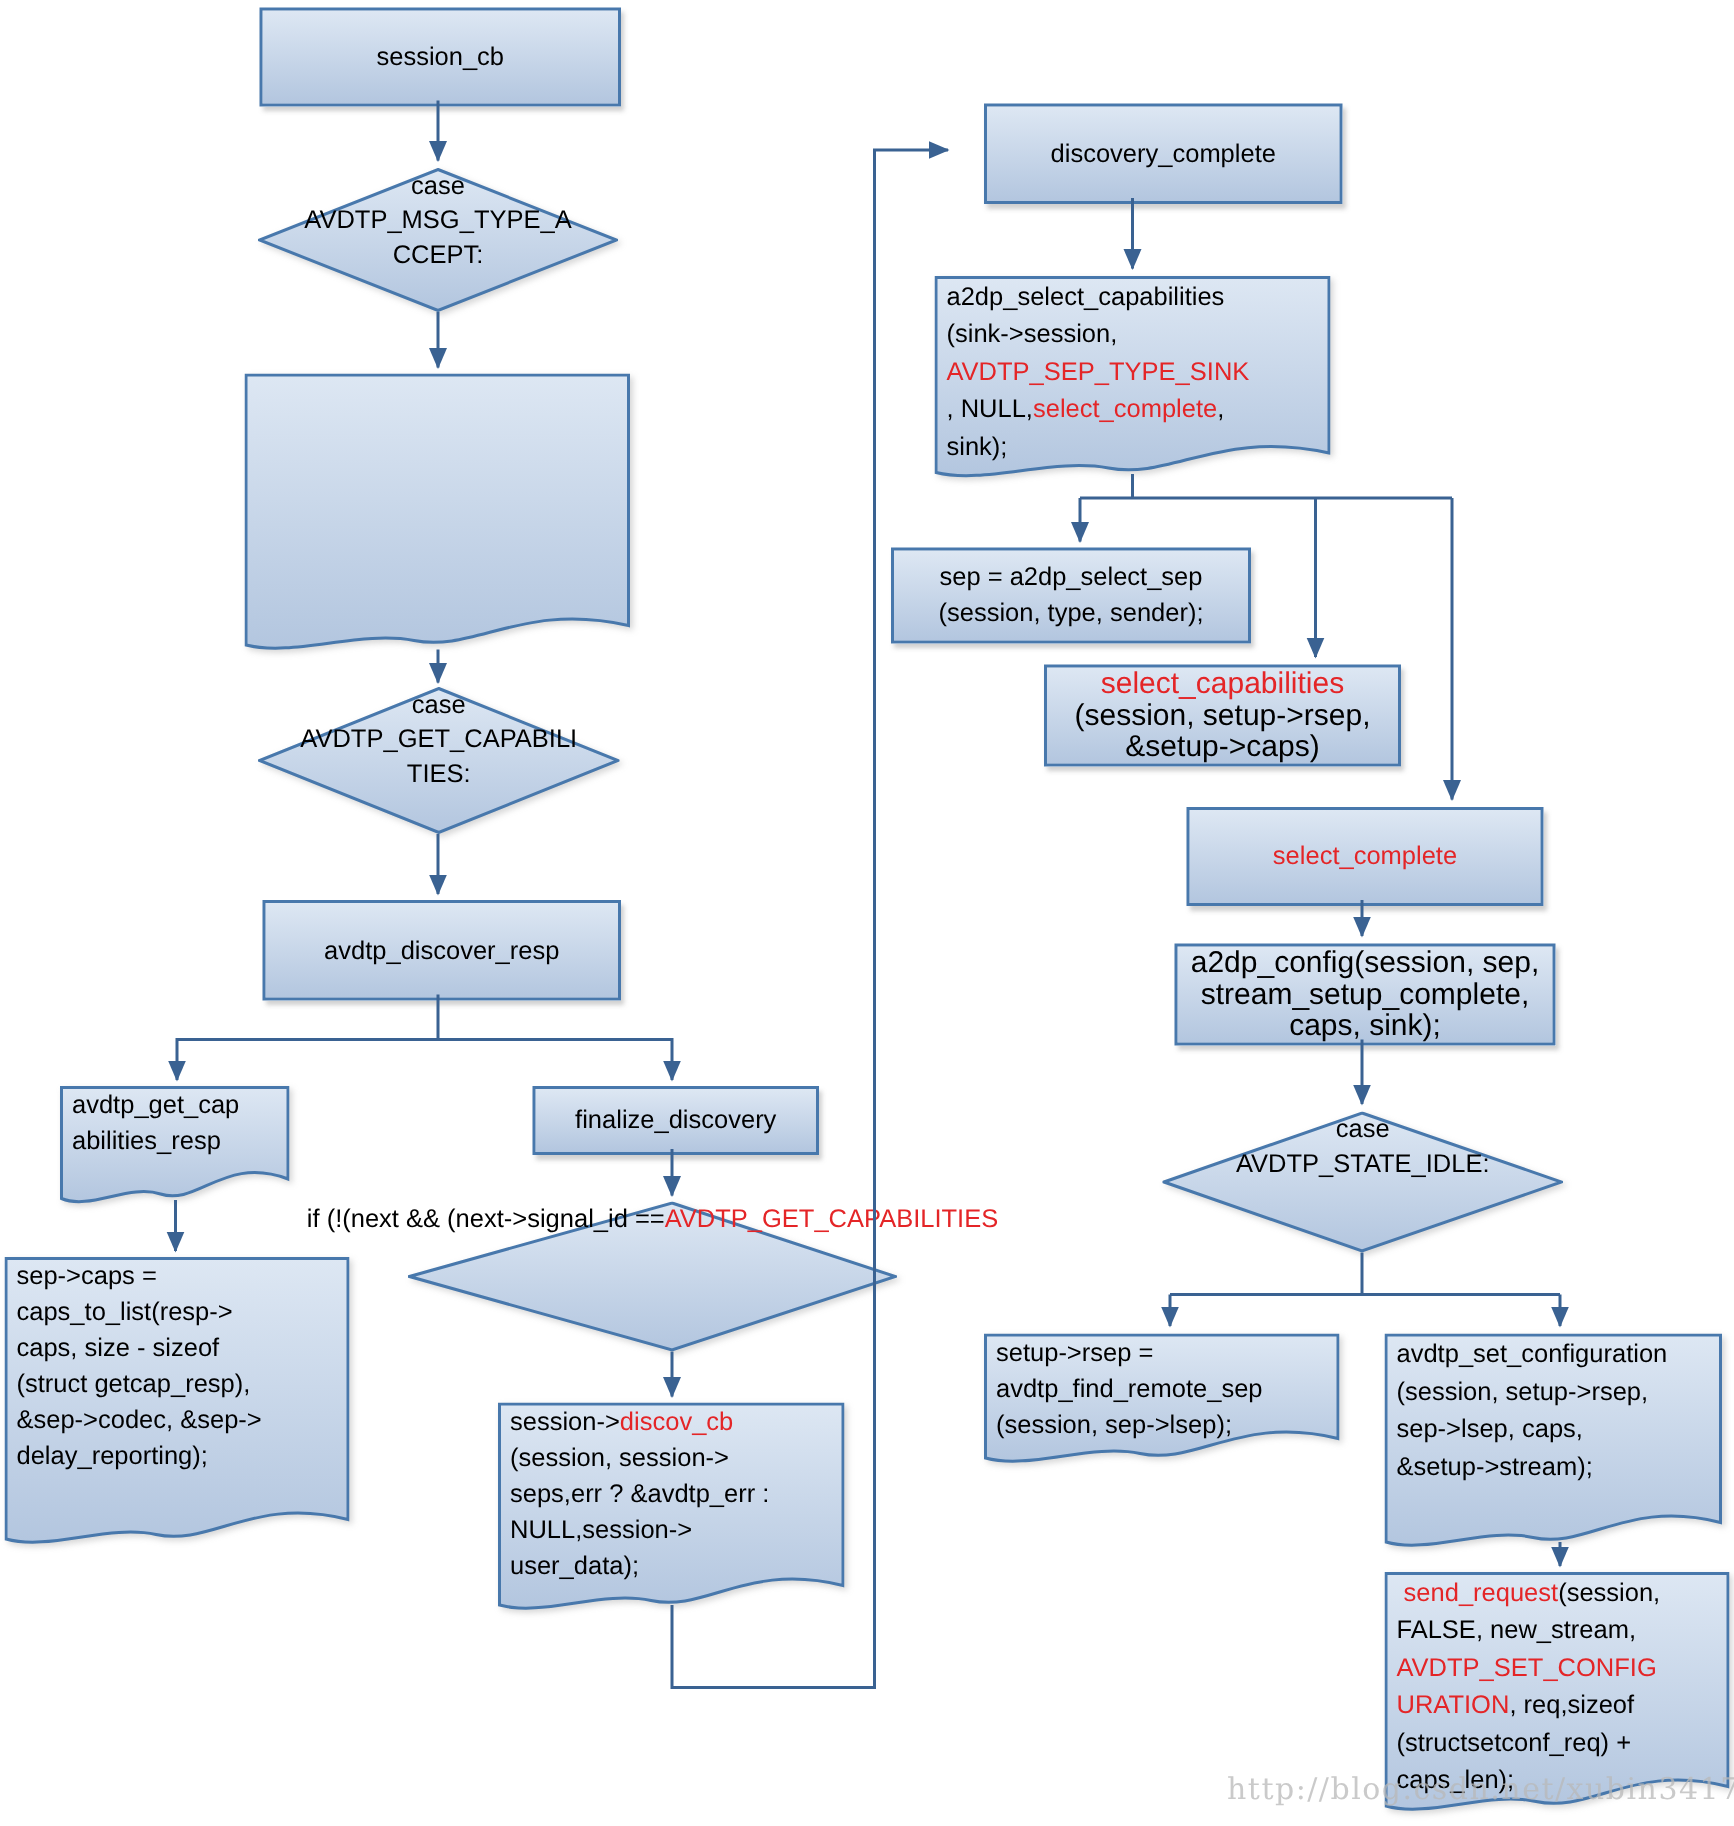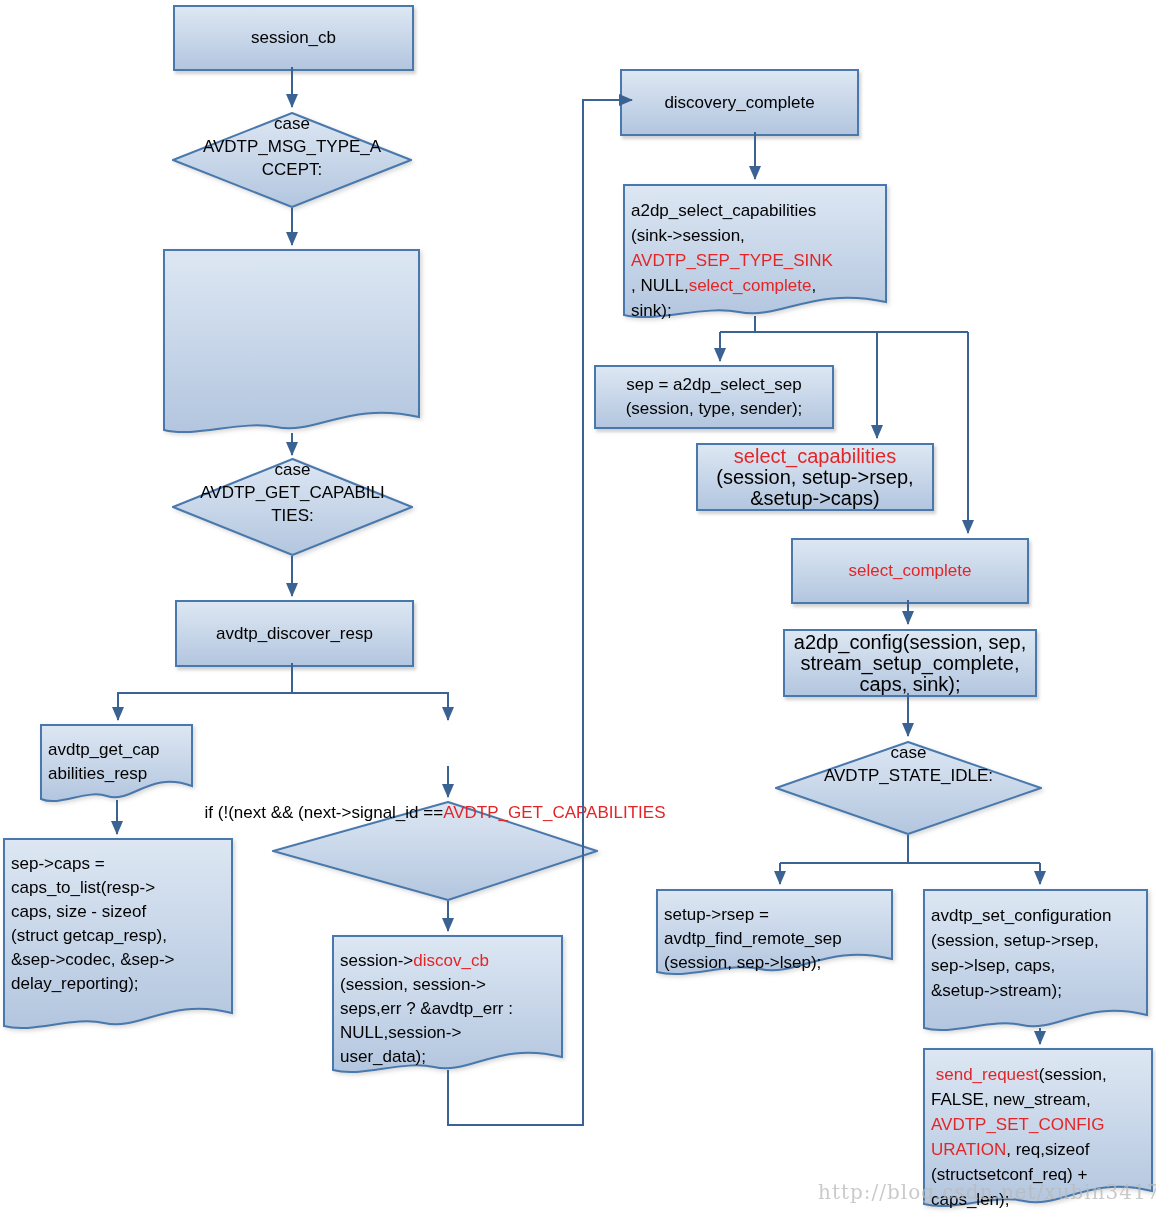--- a/index.html
+++ b/index.html
@@ -13,21 +13,21 @@
   .node.rect{
     background:linear-gradient(to bottom,var(--fill-top),var(--fill-bottom));
     border:2px solid var(--shape-border);
     box-shadow:2px 3px 3px rgba(120,120,120,.35);
     display:flex;align-items:center;justify-content:center;text-align:center;
   }
   .node.rect .txt{white-space:pre;}
 
   
   .node svg.shape{position:absolute;left:0;top:0;filter:drop-shadow(2px 2px 2px rgba(120,120,120,.3));}
-  .node.doc .txt{position:absolute;left:0;top:0;right:0;padding:14px 6px 0 8px;text-align:left;}
+  .node.doc .txt{position:absolute;left:0;top:0;right:0;padding:1px 6px 0 8px;text-align:left;}
   .node.diamond .txt{position:absolute;inset:0;display:flex;align-items:flex-start;justify-content:center;text-align:center;white-space:pre;line-height:23px;}
 
   .fs16 .txt{font-size:20px;line-height:21px;}
   .lh25 .txt{line-height:25px;}
 
   .red{color:var(--red-text);}
 
   .shape-outline{stroke:var(--shape-border);stroke-width:2;}
   .g-top{stop-color:var(--fill-top);}
   .g-bottom{stop-color:var(--fill-bottom);}
@@ -101,41 +101,44 @@
         <path d="M1,1 H229 V175 C166,159 138,193 101,185 C69,178 30,196 1,188 Z" class="shape-outline" fill="url(#bluegrad)"></path>
       </svg>
     <div class="txt"><span>sep-&gt;caps =
 caps_to_list(resp-&gt;
 caps, size - sizeof
 (struct getcap_resp),
 &amp;sep-&gt;codec, &amp;sep-&gt;
 delay_reporting);</span></div>
   </div>
 
+  <div class="node rect" style="left:355px;top:724px;width:187px;height:42px">
+    <span class="txt"><span>finalize_discovery</span></span>
+  </div>
 
   <div class="node diamond" style="left:272px;top:801px;width:326px;height:100px">
     <svg class="shape" width="326" height="100">
         <polygon points="176,1 325,50 176,99 1,50" class="shape-outline" fill="url(#bluegrad)"></polygon>
       </svg>
     <div class="txt" style="line-height:24px"><span>if (!(next &amp;&amp; (next-&gt;signal_id ==
 </span><span class="red">AVDTP_GET_CAPABILITIES</span></div>
   </div>
 
   <div class="node doc" style="left:332px;top:935px;width:231px;height:144px">
     <svg class="shape" width="231" height="144">
         <path d="M1,1 H230 V122 C166,106 139,140 102,132 C69,125 30,143 1,135 Z" class="shape-outline" fill="url(#bluegrad)"></path>
       </svg>
     <div class="txt"><span>session-&gt;</span><span class="red">discov_cb</span><span>
 (session, session-&gt;
 seps,err ? &amp;avdtp_err :
 NULL,session-&gt;
 user_data);</span></div>
   </div>
 
-  <div class="node rect" style="left:620px;top:69px;width:235px;height:63px">
+  <div class="node rect" style="left:656px;top:69px;width:235px;height:63px">
     <span class="txt"><span>discovery_complete</span></span>
   </div>
 
   <div class="node doc lh25" style="left:623px;top:184px;width:264px;height:140px">
     <svg class="shape" width="264" height="140">
         <path d="M1,1 H263 V118 C190,102 158,136 116,128 C79,121 34,139 1,131 Z" class="shape-outline" fill="url(#bluegrad)"></path>
       </svg>
     <div class="txt"><span>a2dp_select_capabilities
 (sink-&gt;session,
 </span><span class="red">AVDTP_SEP_TYPE_SINK</span><span>

